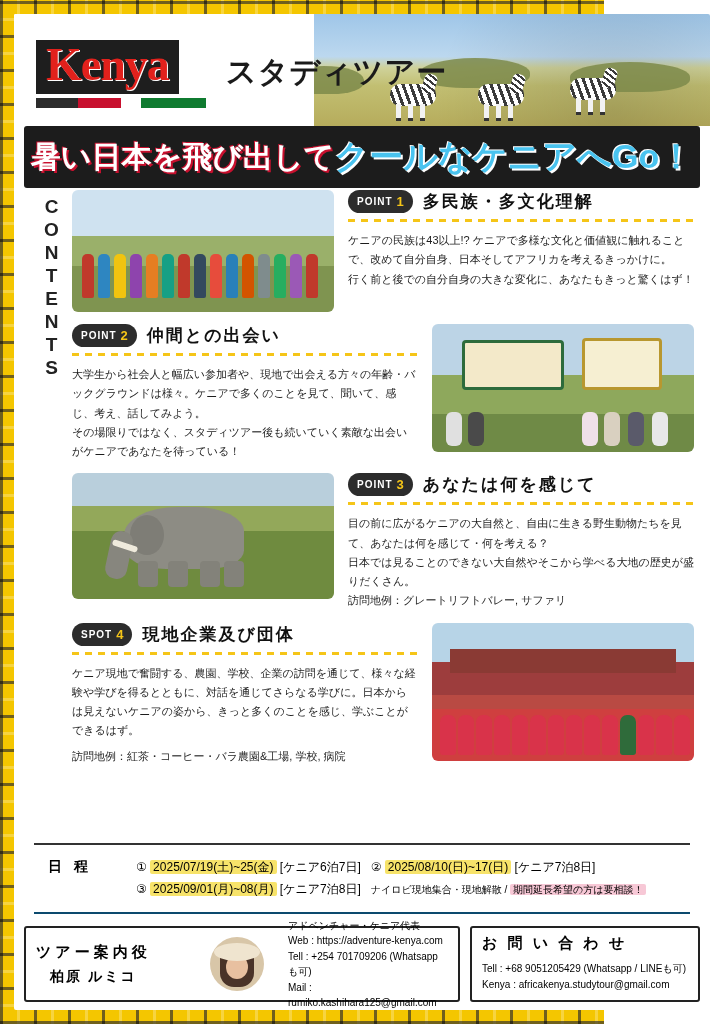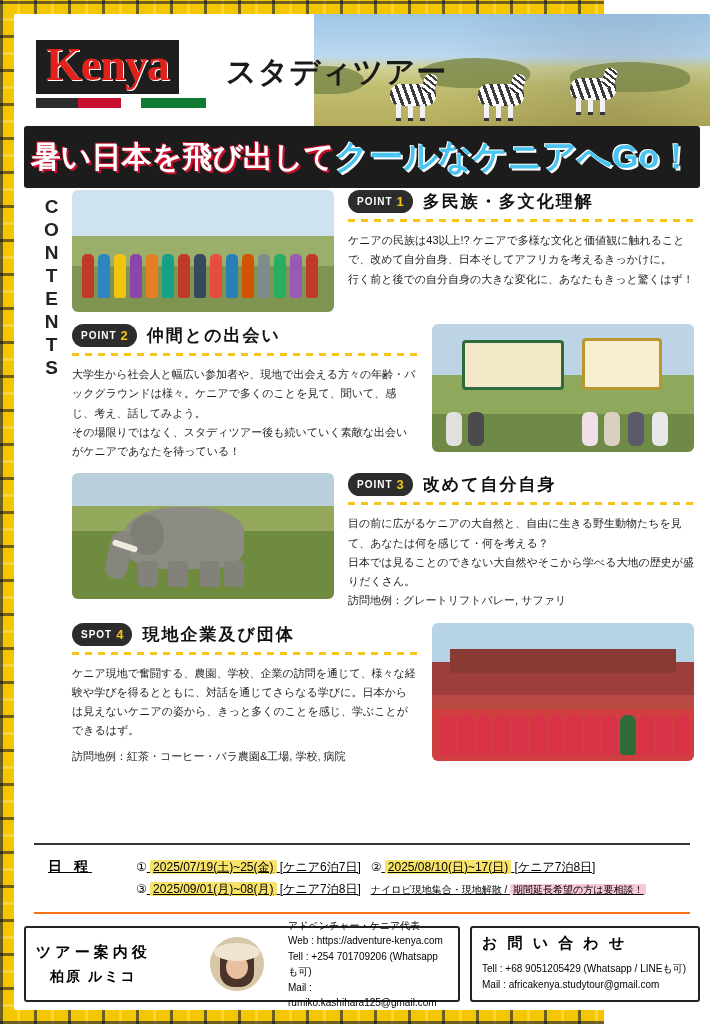--- a/index.html
+++ b/index.html
@@ -113,21 +113,21 @@
   .ph-eleph .el{position:absolute;left:52px;top:34px;width:120px;height:62px;background:#8d8c84;border-radius:45% 40% 30% 35%;}
   .ph-eleph .ear{position:absolute;left:58px;top:42px;width:34px;height:40px;background:#7e7d76;border-radius:50%;}
   .ph-eleph .trunk{position:absolute;left:36px;top:58px;width:22px;height:48px;background:#87867e;border-radius:10px;transform:rotate(12deg);}
   .ph-eleph .tusk{position:absolute;left:40px;top:70px;width:26px;height:6px;background:#efeadc;border-radius:4px;transform:rotate(18deg);}
   .ph-eleph .leg{position:absolute;top:88px;width:20px;height:26px;background:#83827a;border-radius:4px;}
   .ph-school{width:262px;height:138px;background:linear-gradient(#b7d4e7 0 28%,#9d3d3d 28% 52%,#b94a43 52% 62%,#cf3f3f 62% 100%);}
   .ph-school .roof{position:absolute;left:18px;top:26px;width:226px;height:24px;background:#8a3a34;}
   .ph-school .kid{position:absolute;bottom:6px;width:16px;height:40px;border-radius:7px 7px 3px 3px;background:#d9334a;}
 
   
-  .sched{margin:2px 10px 0;border-top:2px solid #333;border-bottom:2px solid #f97316;padding:8px 0 9px;text-decoration:underline;}
+  .sched{margin:2px 10px 0;border-top:2px solid #333;border-bottom:2px solid #0c4a6e;padding:8px 0 9px;}
   .sched .line{display:flex;align-items:center;gap:10px;font-size:12px;margin:5px 0;}
   .sched .lbl{font-size:14px;font-weight:bold;letter-spacing:4px;padding-left:14px;width:78px;}
   .circnum{display:inline-block;}
   .hl{background:#f7e36a;padding:0 3px;border-radius:2px;}
   .note{font-size:10px;}
   .note .pink{background:#f7c8d6;padding:0 3px;border-radius:2px;}
 
   
   .footer{position:absolute;left:10px;bottom:8px;width:676px;height:76px;display:flex;gap:10px;}
   .fbox{border:2px solid #222;border-radius:3px;padding:6px 10px;position:relative;background:#fff;}
@@ -259,21 +259,21 @@
             <div class="leg" style="left:96px;"></div>
           <div class="leg" style="left:128px;"></div>
             <div class="leg" style="left:152px;"></div>
         </div>
         <div class="txtcol">
           <div class="pointhead">
             <span class="badge">
               <span>POINT</span>
               <span class="num">3</span>
             </span>
-            <span class="pttitle">改めて自分自身</span>
+            <span class="pttitle">あなたは何を感じて</span>
           </div>
           <div class="sep"></div>
           <div class="ptbody" style="white-space:pre-line">目の前に広がるケニアの大自然と、自由に生きる野生動物たちを見て、あなたは何を感じて・何を考える？
 日本では見ることのできない大自然やそこから学べる大地の歴史が盛りだくさん。</div>
           <div class="ptbody">訪問地例：グレートリフトバレー, サファリ</div>
         </div>
       </div>
 
       <div class="row">
         <div class="txtcol">
@@ -351,19 +351,19 @@
           <div>アドベンチャー・ケニア代表</div>
           <div>Web : https://adventure-kenya.com</div>
           <div>Tell : +254 701709206 (Whatsappも可)</div>
           <div>Mail : rumiko.kashihara125@gmail.com</div>
         </div>
       </div>
       <div class="fbox fright">
         <div class="askt">お 問 い 合 わ せ</div>
         <div class="contact" style="margin-top:8px">
           <div>Tell : +68 9051205429 (Whatsapp / LINEも可)</div>
-          <div>Mail : africakenya.studytour@gmail.com</div>
+          <div>Kenya : africakenya.studytour@gmail.com</div>
         </div>
       </div>
     </div>
 
   </div>
 </div>
 
 </body></html>

